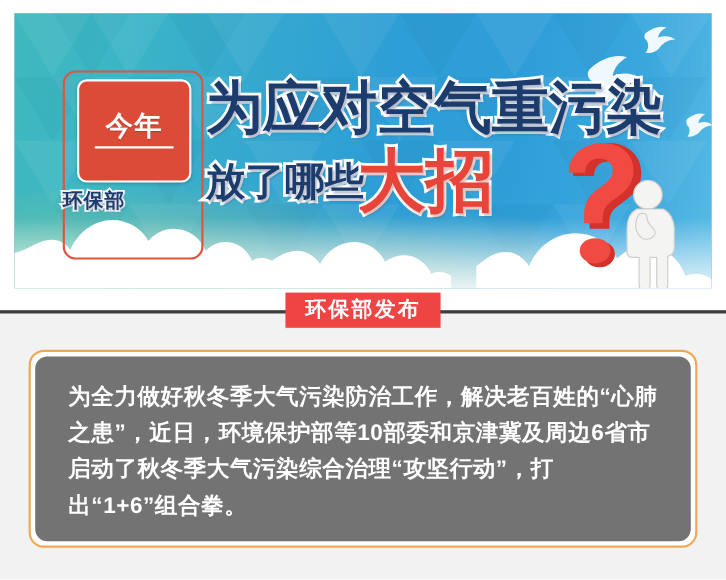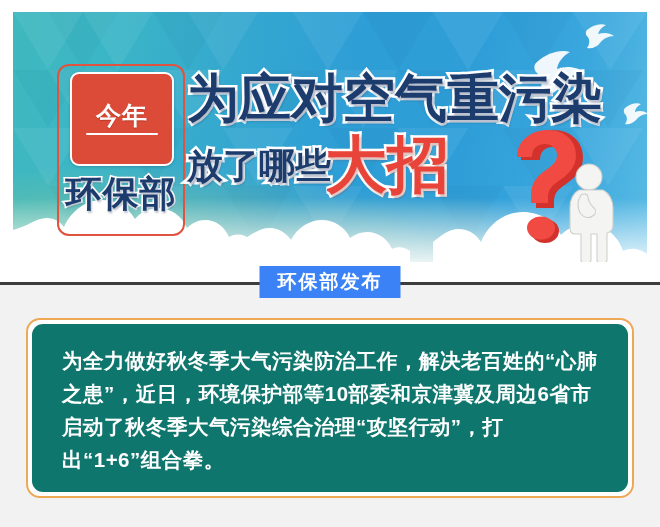--- a/index.html
+++ b/index.html
@@ -122,22 +122,22 @@
     width: 72px;
     height: 2.5px;
     background: #ffffff;
     border-radius: 2px;
   }
   .badge-dept {
     position: absolute;
     left: 44px;
     top: 158px;
     width: 128px;
-    text-align: center;
-    font-size: 36px;
+    text-align: left;
+    font-size: 18px;
     font-weight: bold;
     letter-spacing: 1px;
     color: #1c3c6e;
     -webkit-text-stroke: 3.2px #ffffff;
     paint-order: stroke fill;
     text-shadow: 1px 2px 2px rgba(30,50,90,.30);
   }
 
   
   .headline {
@@ -203,21 +203,21 @@
     right: 0;
     top: 282px;
     height: 3px;
     background: #3d3d3d;
   }
   .section-label {
     position: absolute;
     left: 50%;
     top: 266px;
     transform: translateX(-50%);
-    background: #3b82f6;
+    background: #ef4444;
     color: #ffffff;
     font-size: 19px;
     font-weight: bold;
     letter-spacing: 2px;
     padding: 6px 18px 7px 18px;
     white-space: nowrap;
     line-height: 1;
   }
 
   
@@ -231,21 +231,21 @@
     border-radius: 14px;
     box-sizing: border-box;
     background: #ffffff;
   }
   .intro-box {
     position: absolute;
     left: 32px;
     top: 324px;
     width: 596px;
     height: 168px;
-    background: #0f766e;
+    background: #737373;
     border-radius: 11px;
     box-sizing: border-box;
     padding: 20px 30px 0 30px;
   }
   .intro-text {
     color: #ffffff;
     font-size: 20.5px;
     font-weight: bold;
     line-height: 33px;
     letter-spacing: .5px;

